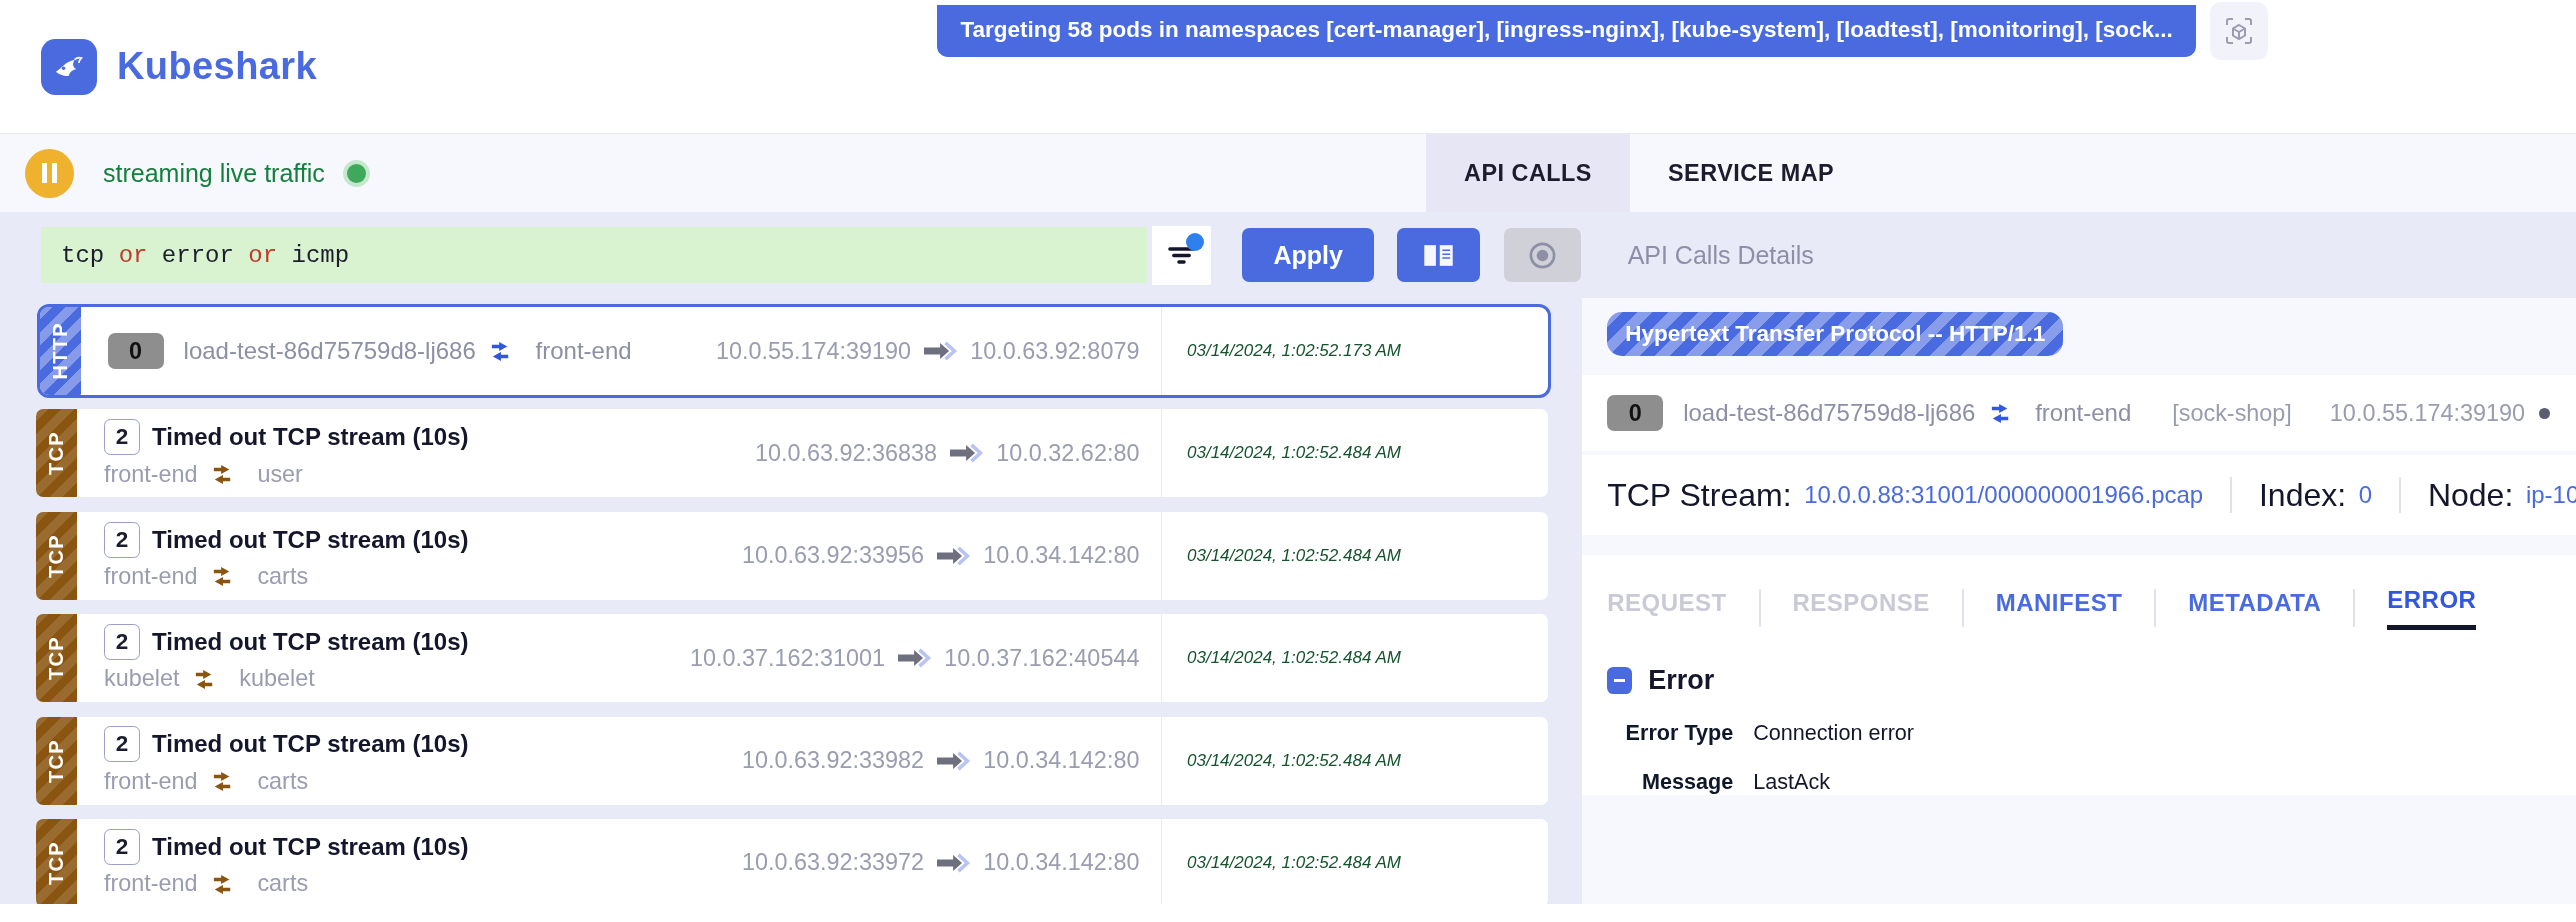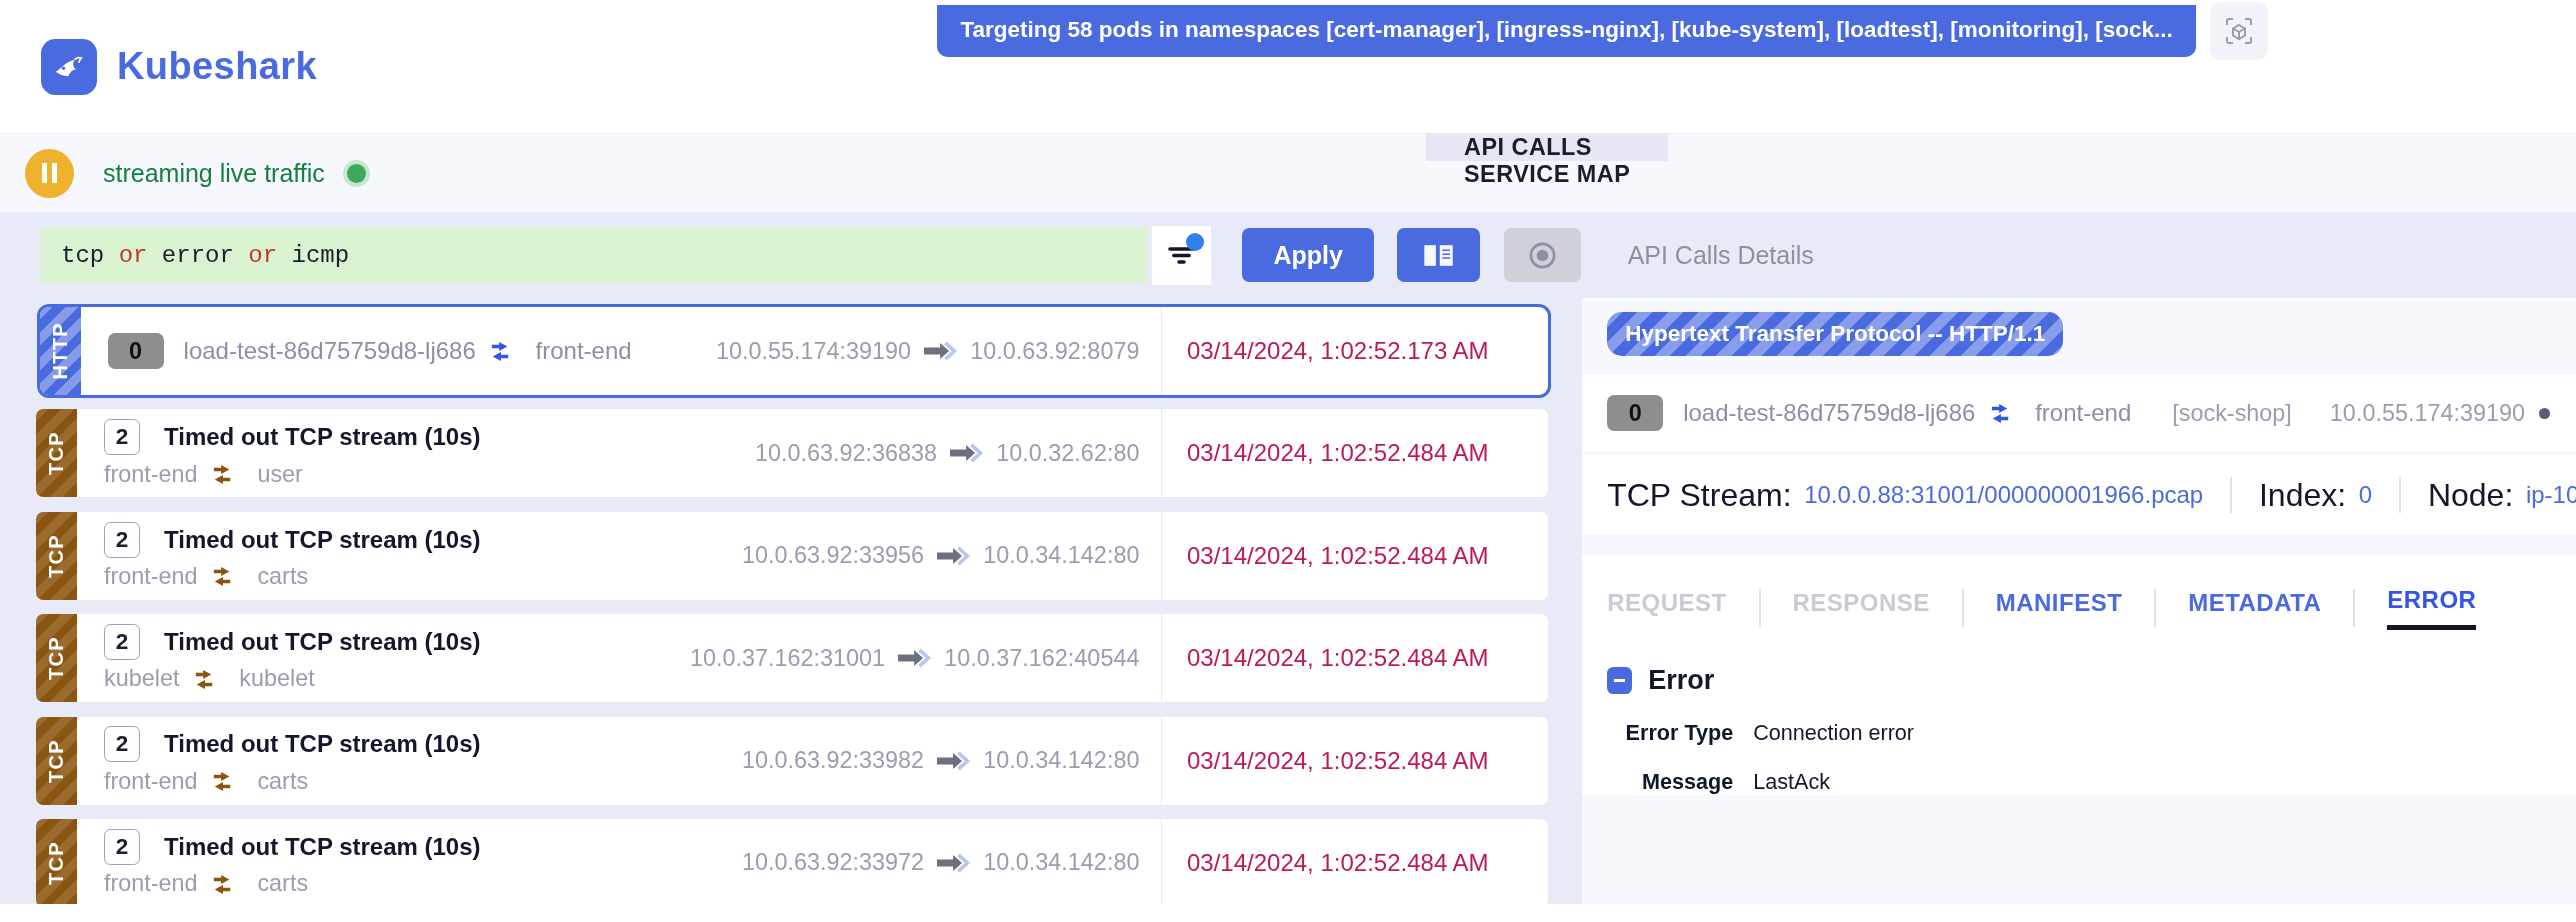--- a/index.html
+++ b/index.html
@@ -65,21 +65,21 @@
     background: #fff; margin: 0 2.7px;
   }
   .stream-label {
     margin-left: 29px; font-size: 25px; color: #15803d;
   }
   .stream-dot {
     width: 27px; height: 27px; border-radius: 50%;
     margin-left: 18px; background: #3fa85a;
     border: 4.5px solid #c4e7cd;
   }
-  .tabs { position: absolute; left: 1426px; top: 0; height: 79px; display: flex; flex-direction: column; }
+  .tabs { position: absolute; left: 1426px; top: 0; height: 79px; display: flex; }
   .tab {
     display: flex; align-items: center; padding: 0 38px;
     font-size: 23.4px; font-weight: 700; letter-spacing: 0.5px;
     color: #1b1d2e; cursor: pointer; background: transparent;
   }
   .tab.active { background: #e6e6f4; }
 
   
   .filterbar {
     height: 86px; background: #e9eaf7;
@@ -167,33 +167,33 @@
     min-width: 56px; height: 36px; border-radius: 7.2px;
     background: #8e8e8e; color: #111; font-size: 23.4px; font-weight: 700;
     display: flex; align-items: center; justify-content: center; padding: 0 12.6px;
   }
   .count-chip {
     min-width: 36px; height: 36px; border-radius: 6.3px;
     border: 1.8px solid #9aa0c4; color: #1b1d2e;
     font-size: 22.5px; font-weight: 700;
     display: flex; align-items: center; justify-content: center; padding: 0 9px;
   }
-  .summary { margin-left: 24px; font-size: 24px; font-weight: 700; color: #14162b; text-align: center; }
+  .summary { margin-left: 12px; font-size: 24px; font-weight: 700; color: #14162b; text-align: center; }
   .src-dst { margin-left: 20px; font-size: 24px; color: #8c8fa6; white-space: nowrap; }
   .entry-line2 { display: flex; align-items: center; margin-top: 5.4px; font-size: 23.4px; color: #9a9cb0; }
   .swap-ico { margin: 0 14.4px; width: 31px; height: 20px; }
   .entry-addr {
     width: 476px; flex: none; display: flex; align-items: center; justify-content: flex-end;
     font-size: 23.4px; color: #9a9cb0; white-space: nowrap; padding-right: 21.6px;
     border-right: 1.8px solid #e9eaf7;
   }
   .arrow-ico { margin: 0 12.6px; width: 34px; height: 20px; }
   .entry-time {
     width: 386px; flex: none; display: flex; align-items: center;
-    font-size: 24px; color: #be185d; padding-left: 25px; white-space: nowrap;
+    font-size: 17px; color: #14532d; padding-left: 25px; white-space: nowrap; font-style: italic;
   }
 
   
   .dp-protocol {
     margin: 14.4px 0 0 25px; display: inline-block; position: relative;
     background: #4a6be0; border-radius: 15px; overflow: hidden;
   }
   .dp-protocol::before {
     content: ""; position: absolute; inset: 0;
     background: repeating-linear-gradient(135deg,

